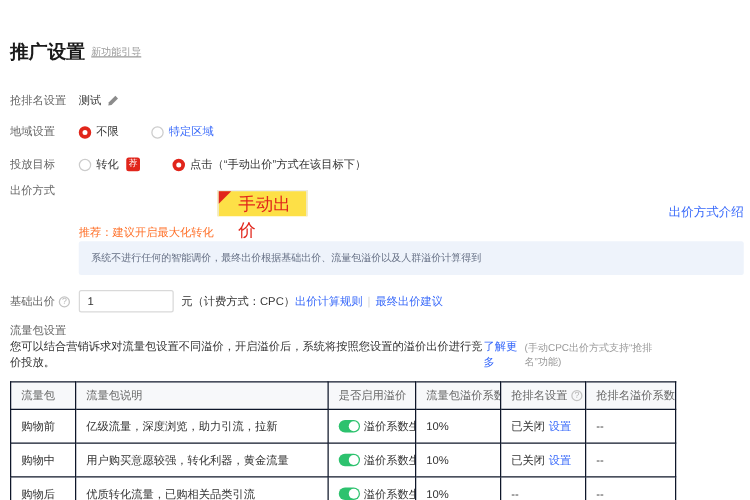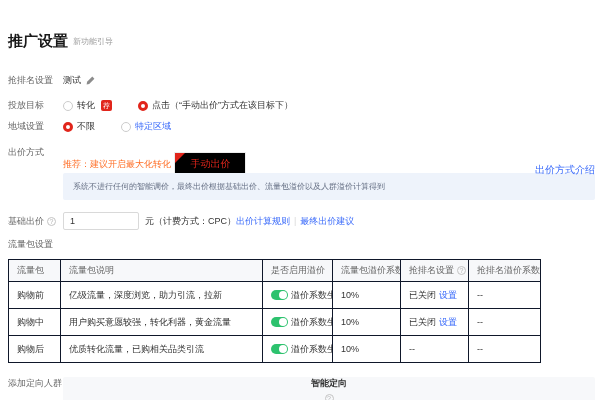--- a/index.html
+++ b/index.html
@@ -6,21 +6,21 @@
   html,body { width:600px; height:400px; }
   body {
     font-family:"Liberation Sans","DejaVu Sans",sans-serif;
     background:#fff; color:#333; overflow:hidden;
   }
   .page { width:600px; height:400px; padding:0 5px 0 8px; position:relative;margin-top:32px; }
 
   
   .title-row { display:flex; align-items:center; gap:5px; margin-bottom:24px; height:18px; }
   .page-title { font-size:15px; font-weight:bold; color:#1a1a1a; }
-  .page-subtitle { font-size:8px; color:#9b9b9b; }
+  .page-subtitle { font-size:8px; color:#9b9b9b;text-decoration:underline; }
 
   
   .form-row { display:flex; align-items:center; font-size:9px; }
   .form-row.align-top { align-items:flex-start; }
   .row-label { width:55px; flex-shrink:0; color:#666; display:flex; align-items:center; gap:3px; }
   .row-content { flex:1; display:flex; align-items:center; min-width:0; }
   .mb12 { margin-bottom:12px; } .mb13 { margin-bottom:13px; } .mb8 { margin-bottom:8px; } .mb14 { margin-bottom:14px;flex-direction:column; }
 
   .value-text { color:#333; }
   .blue-link { color:#3768fa; text-decoration:none; cursor:pointer; }
@@ -34,21 +34,21 @@
   .radio { display:inline-flex; align-items:center; gap:4px; cursor:pointer; margin-right:26px; }
   .radio-circle { width:10px; height:10px; border-radius:50%; border:1px solid #ccc; background:#fff; flex-shrink:0; }
   .radio-circle.checked { border:3px solid #e1251b; }
   .badge { background:#e1251b; color:#fff; font-size:7px; line-height:1; padding:2px 2px; border-radius:2px; margin-left:2px; }
 
   
   .bid-content { position:relative; display:block; }
   .intro-link { position:absolute; right:0; top:17px; font-size:10px; }
   .bid-tab { position:relative; display:inline-block; margin-top:6px; width:72px; height:21px;
     line-height:21px; padding-left:16px; border:1px solid #ececec; border-bottom:none;
-    background:#000000; color:#e1251b; font-size:10px; cursor:pointer; }
+    background:#fde047; color:#e1251b; font-size:14px; cursor:pointer; }
   .corner-flag { position:absolute; top:0; left:0; width:0; height:0;
     border-top:10px solid #e1251b; border-right:10px solid transparent; }
   .notice-box { margin-top:0; width:532px; background:#eef3fb; color:#667085; font-size:8px;
     padding:8px 10px; border-radius:2px; }
 
   
   .bid-input { width:76px; height:18px; border:1px solid #d9d9d9; border-radius:2px;
     padding:0 6px; font-size:9px; color:#333; margin-right:6px; font-family:inherit; }
 
   
@@ -94,45 +94,45 @@
     <div class="row-content">
       <span class="value-text">测试</span>
       <span class="edit-icon">
         <svg width="9" height="9" viewBox="0 0 9 9">
             <path d="M6.3 0.6 L8.4 2.7 L3.2 7.9 L0.6 8.4 L1.1 5.8 Z" fill="#8c8c8c"></path>
           </svg>
       </span>
     </div>
   </div>
 
+  <div class="form-row mb13">
+    <div class="row-label">地域设置</div>
+    <div class="row-content">
+      <span class="radio">
+        <span class="radio-circle checked"></span>
+        <span class="value-text">不限</span>
+      </span>
+      <span class="radio">
+        <span class="radio-circle"></span>
+        <span class="blue-link">特定区域</span>
+      </span>
+    </div>
+  </div>
+
   <div class="form-row mb8">
     <div class="row-label">投放目标</div>
     <div class="row-content">
       <span class="radio">
         <span class="radio-circle"></span>
         <span class="value-text">转化</span>
         <span class="badge">荐</span>
       </span>
       <span class="radio">
         <span class="radio-circle checked"></span>
         <span class="value-text">点击（“手动出价”方式在该目标下）</span>
-      </span>
-    </div>
-  </div>
-
-  <div class="form-row mb13">
-    <div class="row-label">地域设置</div>
-    <div class="row-content">
-      <span class="radio">
-        <span class="radio-circle checked"></span>
-        <span class="value-text">不限</span>
-      </span>
-      <span class="radio">
-        <span class="radio-circle"></span>
-        <span class="blue-link">特定区域</span>
       </span>
     </div>
   </div>
 
   <div class="form-row align-top mb12">
     <div class="row-label">出价方式</div>
     <div class="row-content bid-content">
       <a class="orange-link">推荐：建议开启最大化转化</a>
       <a class="blue-link intro-link">出价方式介绍</a>
       <div class="bid-tab">
@@ -155,20 +155,25 @@
       <span class="value-text">元（计费方式：CPC）</span>
       <a class="blue-link">出价计算规则</a>
       <span class="divider">|</span>
       <a class="blue-link">最终出价建议</a>
     </div>
   </div>
 
   <div class="form-row align-top mb14">
     <div class="row-label">流量包设置</div>
     <div class="row-content tp-content">
+      <div class="tp-desc-line">
+        <span class="value-text">您可以结合营销诉求对流量包设置不同溢价，开启溢价后，系统将按照您设置的溢价出价进行竞价投放。</span>
+        <a class="blue-link">了解更多</a>
+        <span class="gray-note" style="margin-left:auto;">(手动CPC出价方式支持“抢排名”功能)</span>
+      </div>
       <table class="tp-table">
         <colgroup>
             <col style="width:52px">
             <col style="width:202px">
             <col style="width:70px">
             <col style="width:68px">
             <col style="width:68px">
             <col style="width:72px">
           </colgroup>
         <thead>

